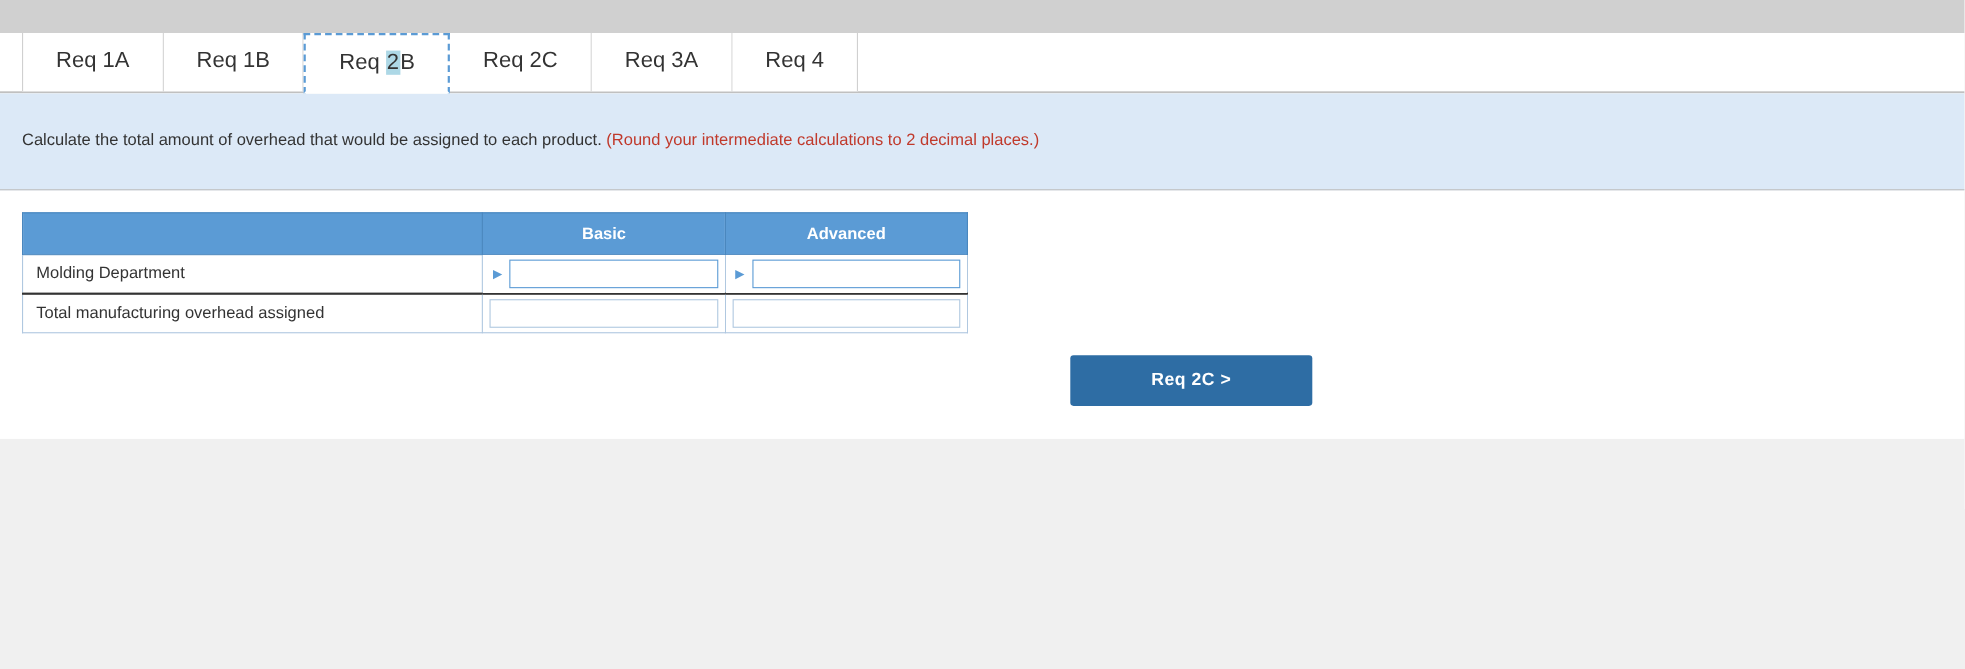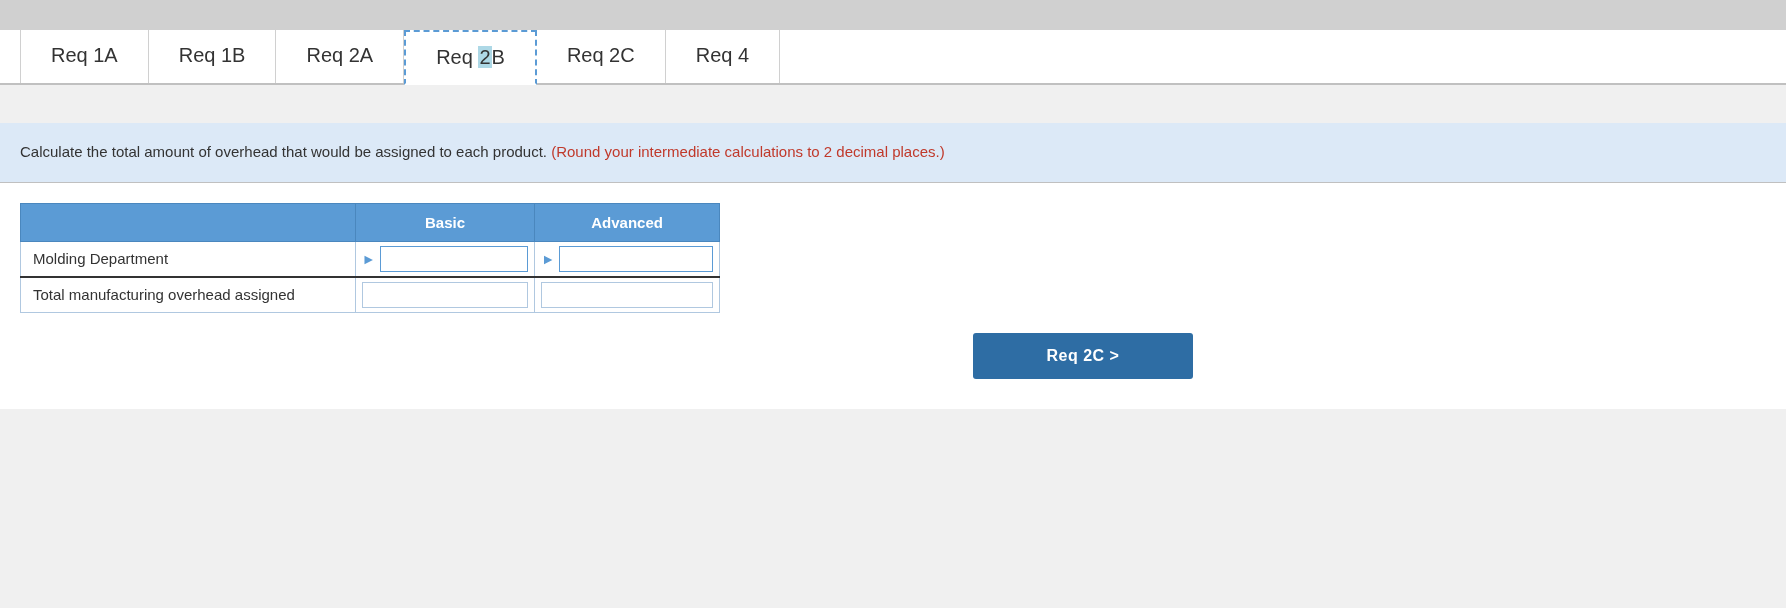--- a/index.html
+++ b/index.html
@@ -68,40 +68,39 @@
     
     .main-content {
       background: #fff;
       padding: 0;
       margin: 0 0 0 0;
     }
 
     
     .instruction-box {
       background: #dce9f7;
-      padding: 18px 20px;
+      padding: 32px 20px;
       font-size: 15px;
       color: #333;
       line-height: 1.5;
       border-bottom: 1px solid #c0c0c0;
-      margin-top: 38px;
     }
 
     .instruction-box .red-text {
       color: #c0392b;
     }
 
     
     .table-section {
       padding: 20px 20px 10px 20px;
     }
 
     .data-table {
       border-collapse: collapse;
-      width: 700px;
+      width: 860px;
     }
 
     .data-table th {
       background: #5b9bd5;
       color: #fff;
       font-weight: bold;
       text-align: center;
       padding: 10px 20px;
       border: 1px solid #4a87be;
       font-size: 15px;
@@ -181,23 +180,23 @@
 </head>
 <body>
 
 <div class="page-wrapper">
 
   <div class="top-bar"></div>
 
   <div class="tabs-container">
     <div class="tab-item">Req 1A</div>
     <div class="tab-item">Req 1B</div>
-    <div class="tab-item">Req 2A</div>
     <div class="tab-item active">Req <span class="highlight">2</span>B</div>
     <div class="tab-item">Req 2C</div>
+    <div class="tab-item">Req 3A</div>
     <div class="tab-item">Req 4</div>
   </div>
 
   <div class="main-content">
 
     <div class="instruction-box">
       <span>Calculate the total amount of overhead that would be assigned to each product.</span>
       <span class="red-text">(Round your intermediate calculations to 2 decimal places.)</span>
     </div>
 

